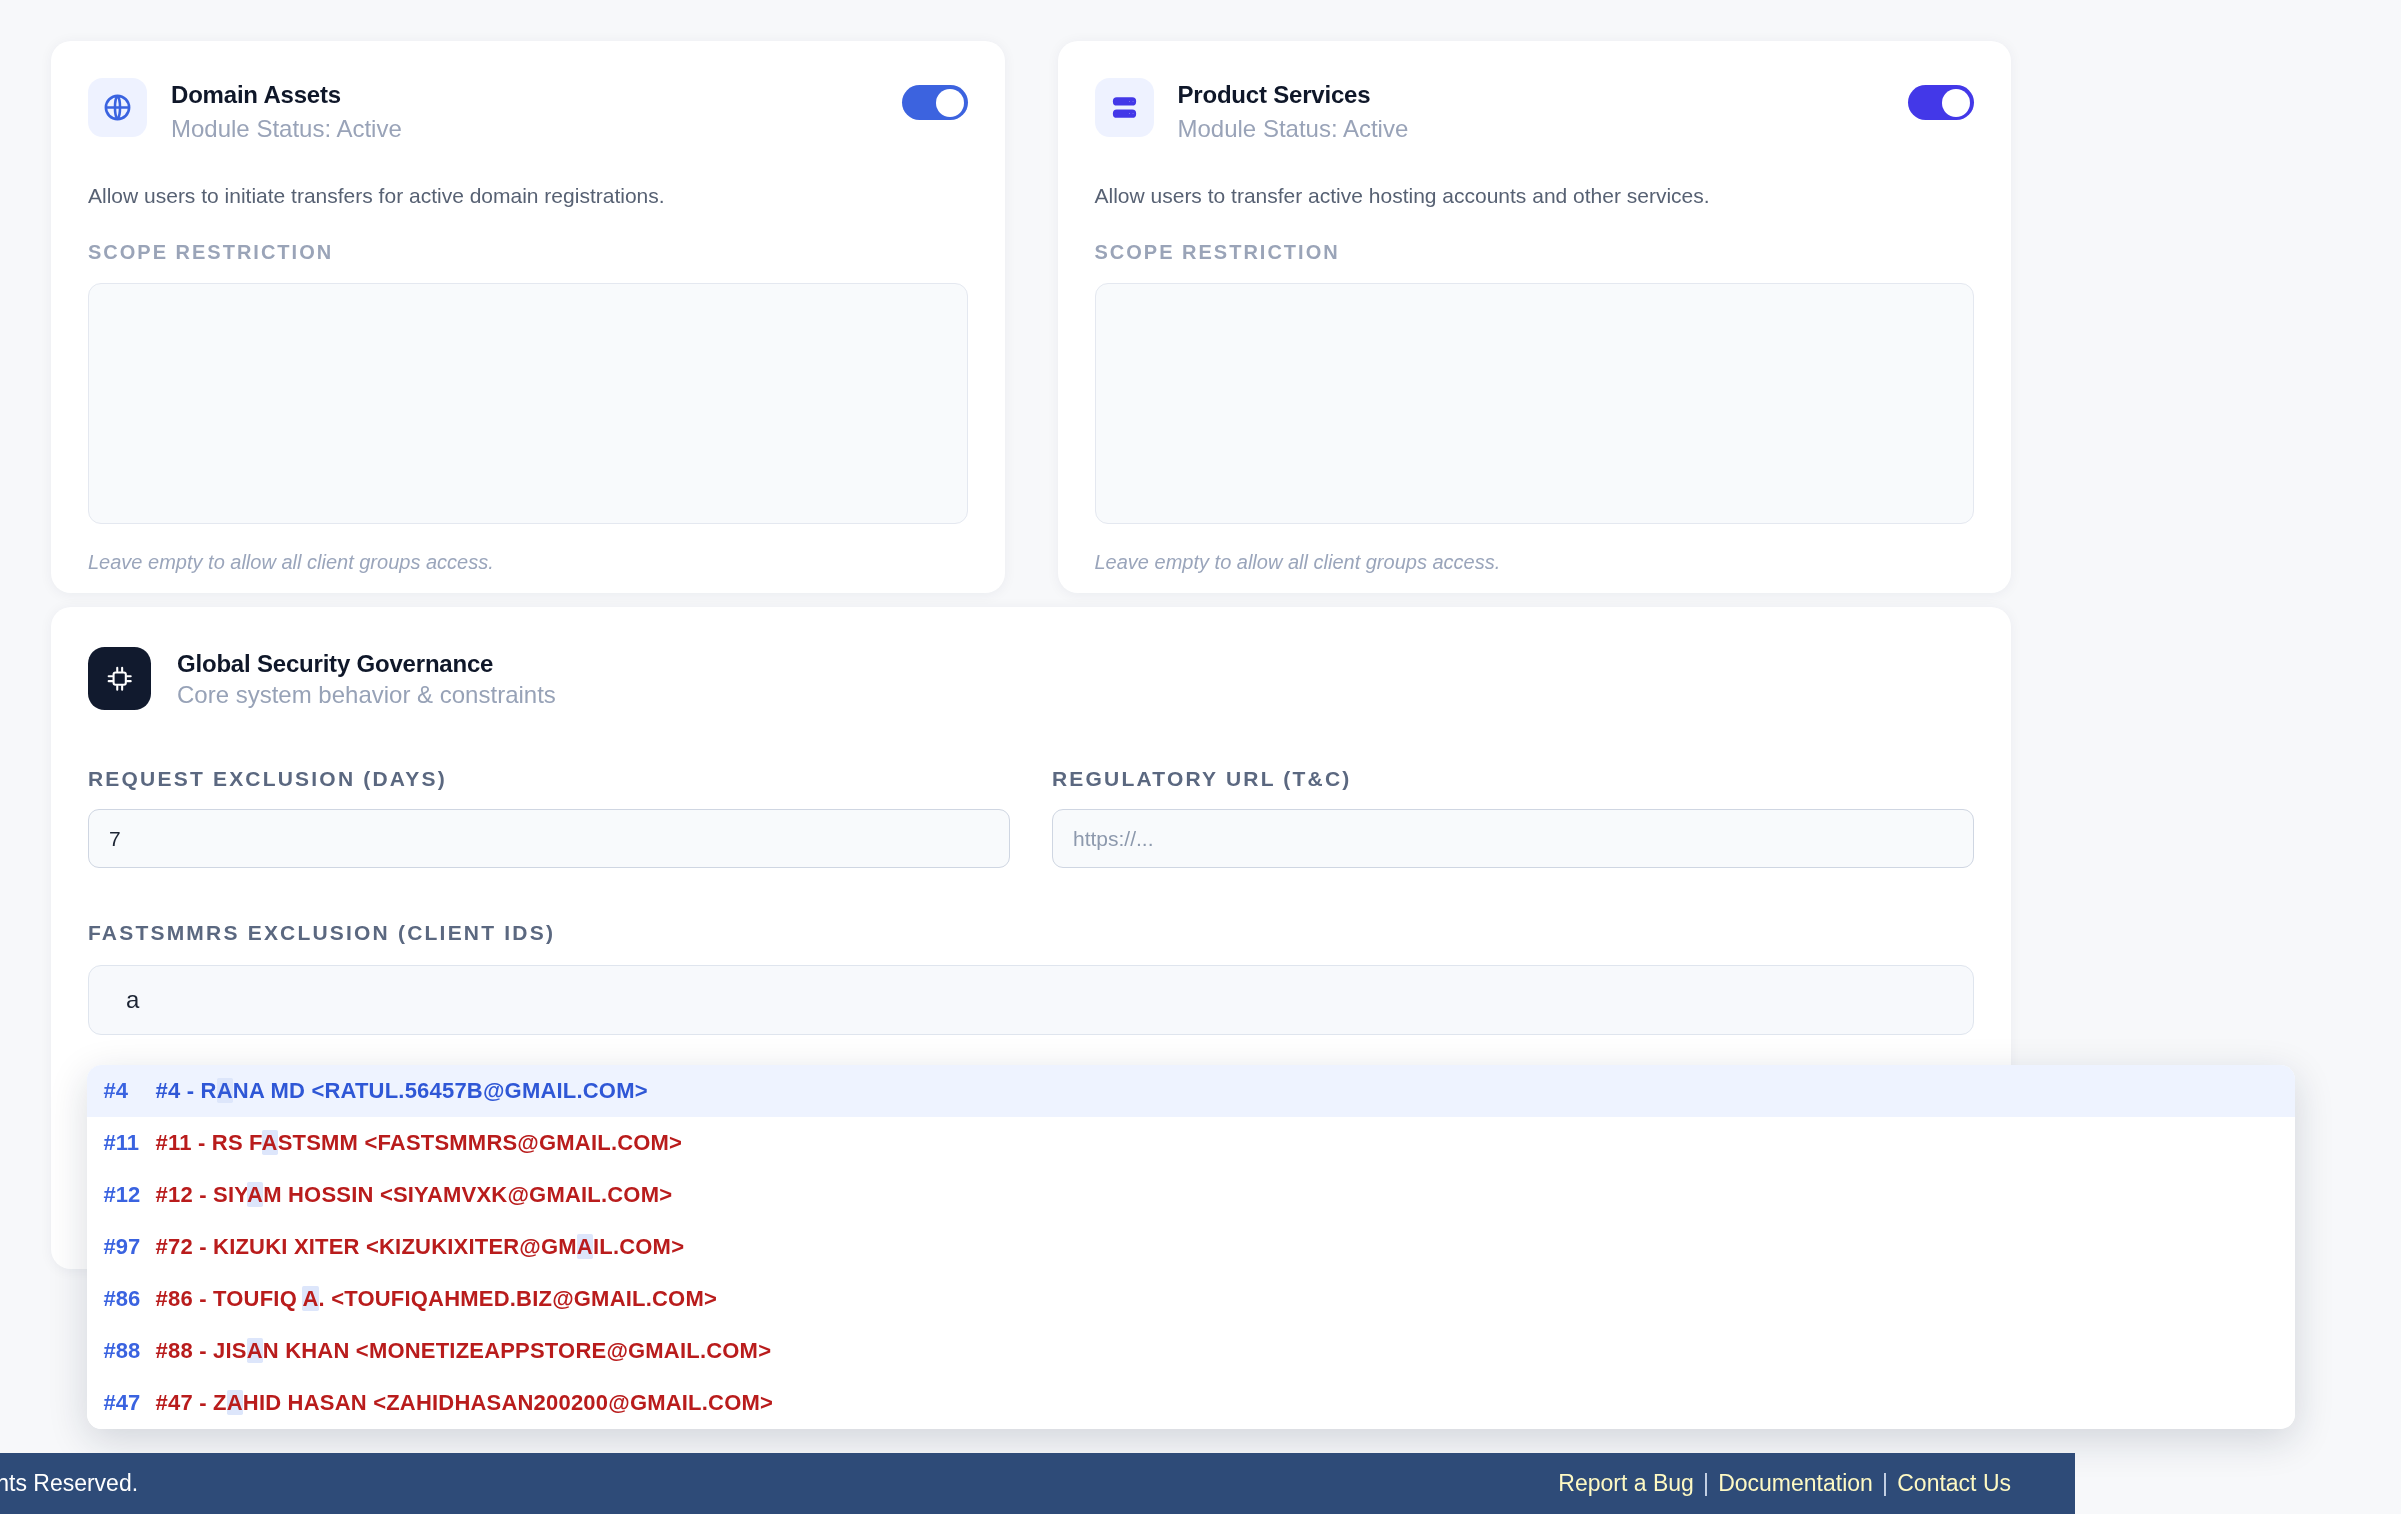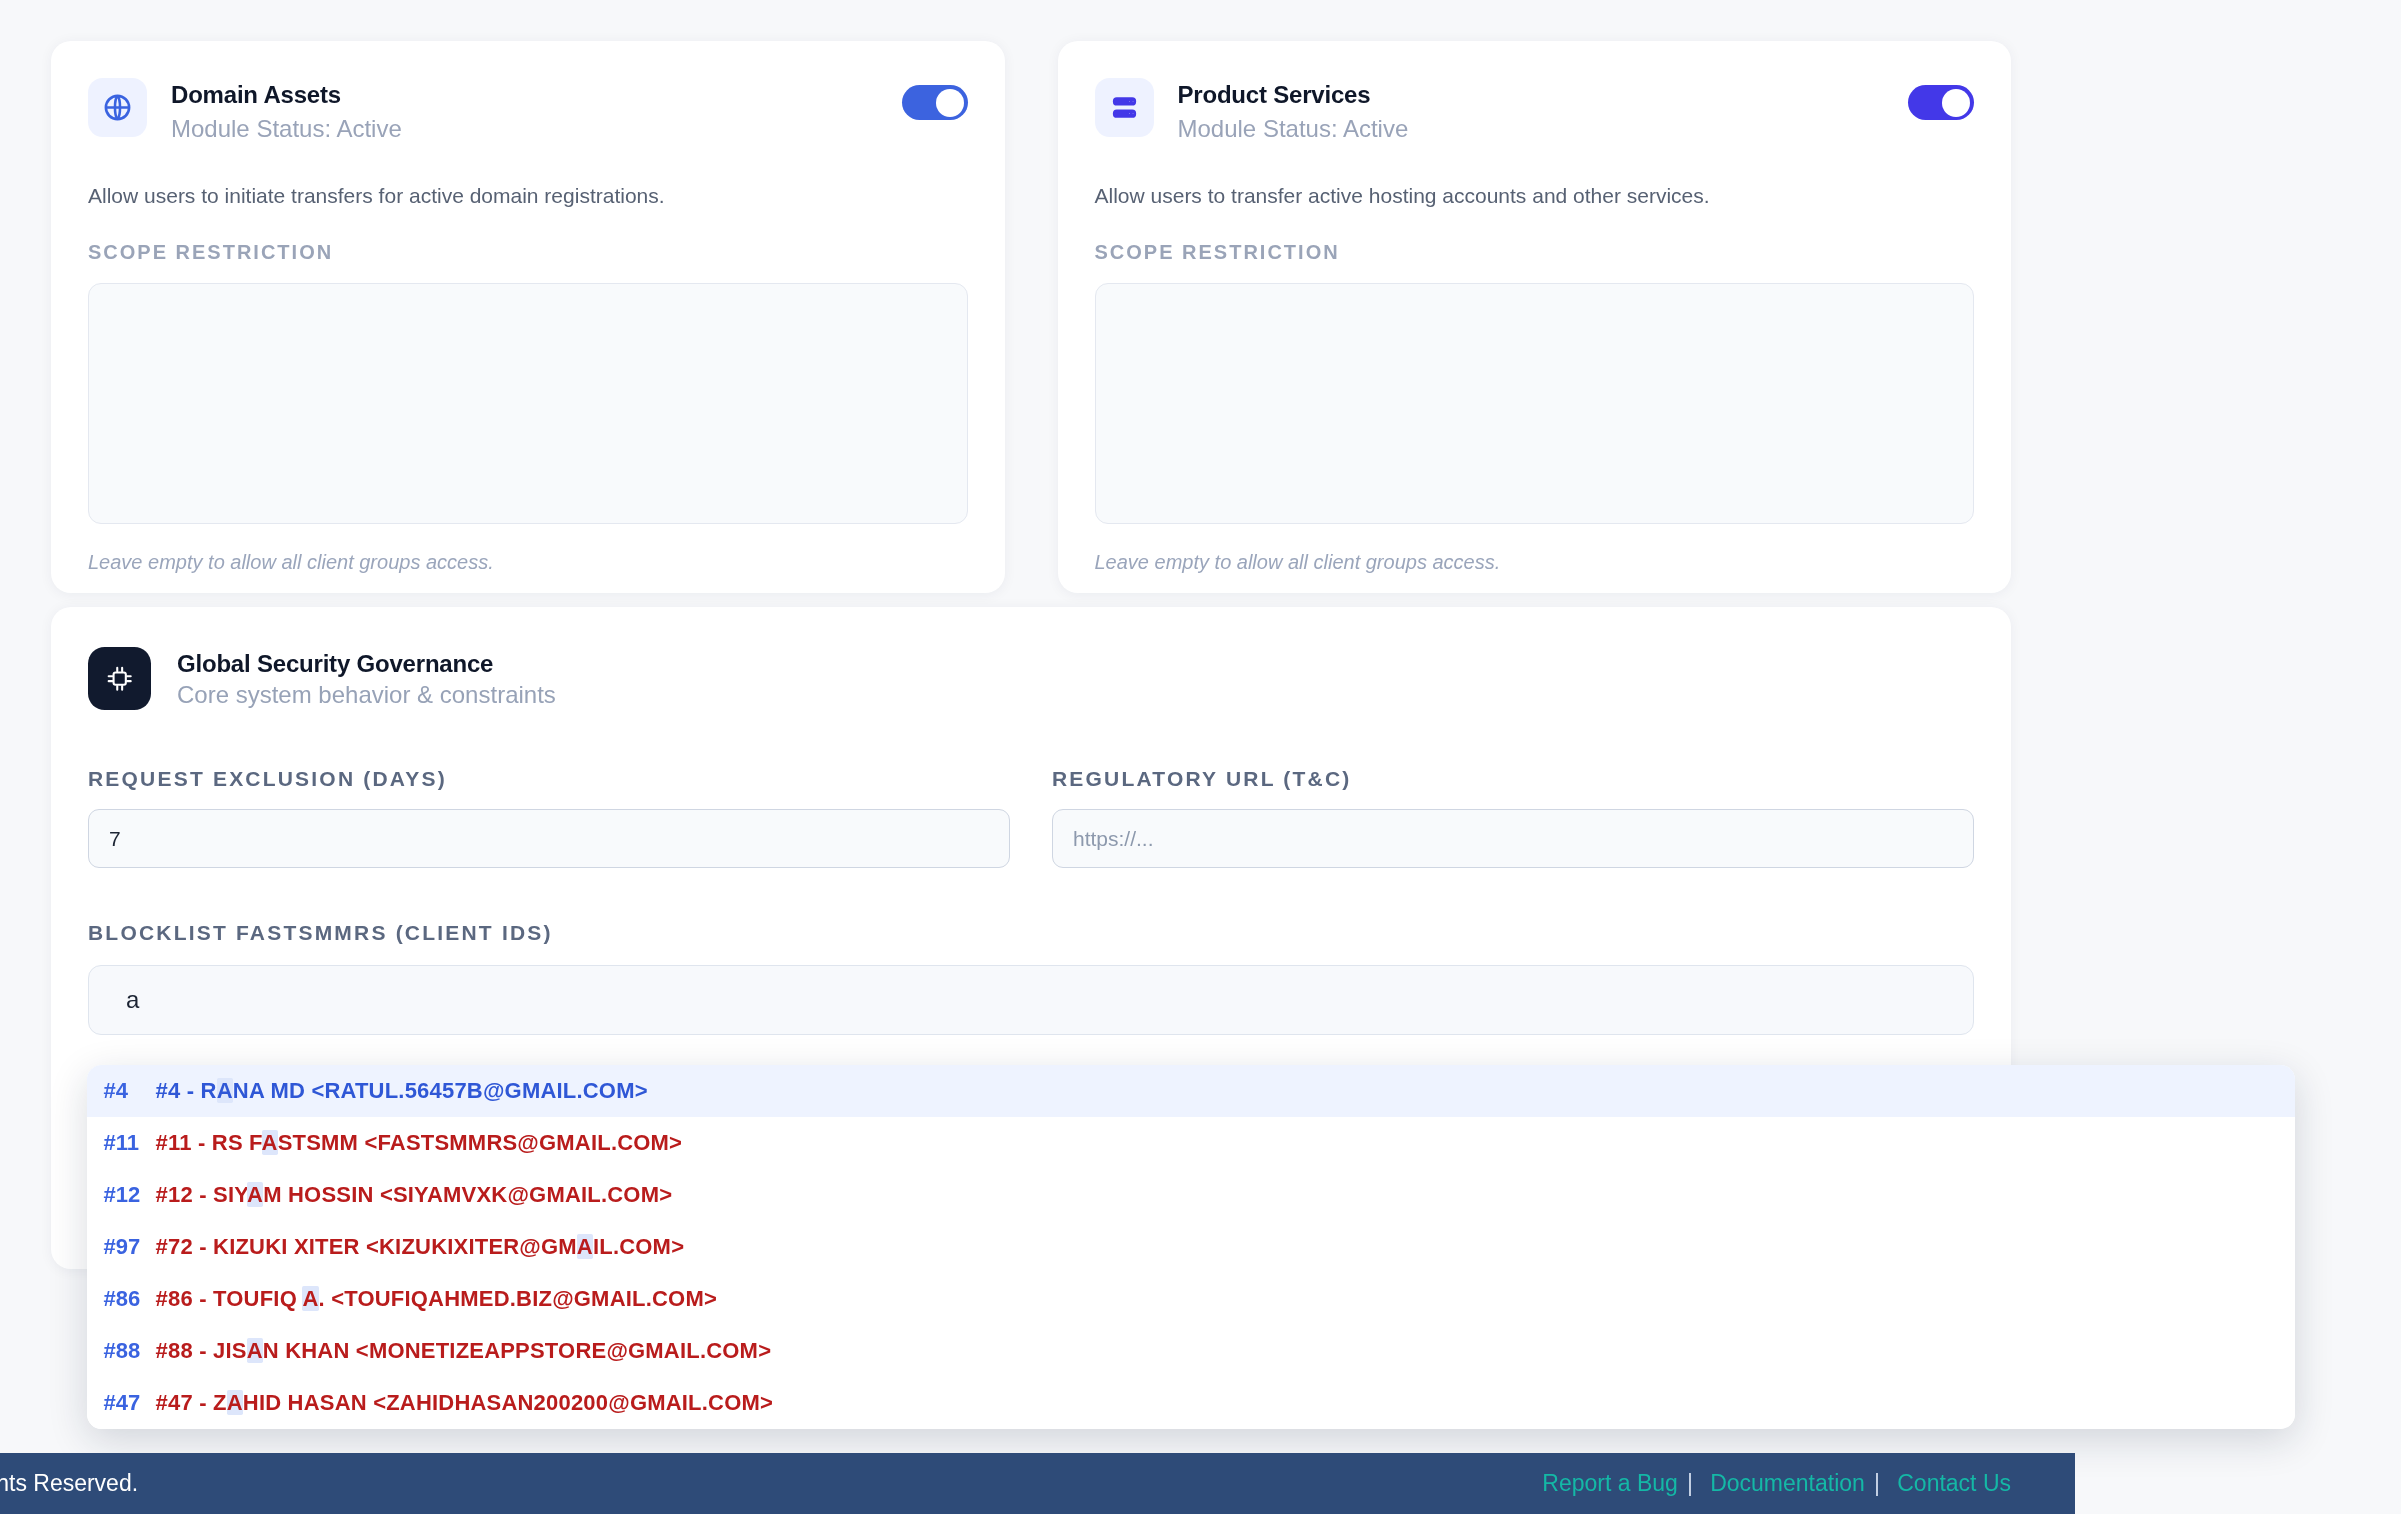--- a/index.html
+++ b/index.html
@@ -199,21 +199,21 @@
     background: #2e4b78;
     display: flex; align-items: center; justify-content: space-between;
     padding: 0 64px 0 0;
     z-index: 60;
   }
   .footer-left {
     color: #ffffff; font-size: 23px; margin-left: -16.6px;
     white-space: nowrap;
   }
   .footer-right { color: #ffffff; font-size: 23px; white-space: nowrap; }
-  .footer-right a { color: #14b8a6; text-decoration: none; cursor: pointer; margin-left: 8px; }
+  .footer-right a { color: #fef9c3; text-decoration: none; cursor: pointer; }
   .sep { padding: 0 9.2px; color: #cdd8ea; }
 </style>
 </head>
 <body>
 
 <div id="root">
 
   <div class="cards-row">
 
     <div class="module-card">
@@ -284,21 +284,21 @@
         <div class="gov-label">REQUEST EXCLUSION (DAYS)</div>
         <input class="gov-input" type="text" value="7" style="">
       </div>
       <div class="gov-col">
         <div class="gov-label">REGULATORY URL (T&amp;C)</div>
         <input class="gov-input" type="text" placeholder="https://..." style="">
       </div>
     </div>
 
     <div class="blocklist-wrap">
-      <div class="gov-label">BLOCKLIST FASTSMMRS (CLIENT IDS)</div>
+      <div class="gov-label">FASTSMMRS EXCLUSION (CLIENT IDS)</div>
       <input class="blocklist-input" type="text" value="a" style="">
     </div>
 
     <button class="save-btn">Save</button>
   </div>
 
   <div class="suggest" id="suggest-list">
       <div class="suggest-item active">
         <span class="sg-id">#4</span>
         <span class="sg-text">#4 - R<span class="mk">A</span>NA MD &lt;RATUL.56457B@GMAIL.COM&gt;</span>

